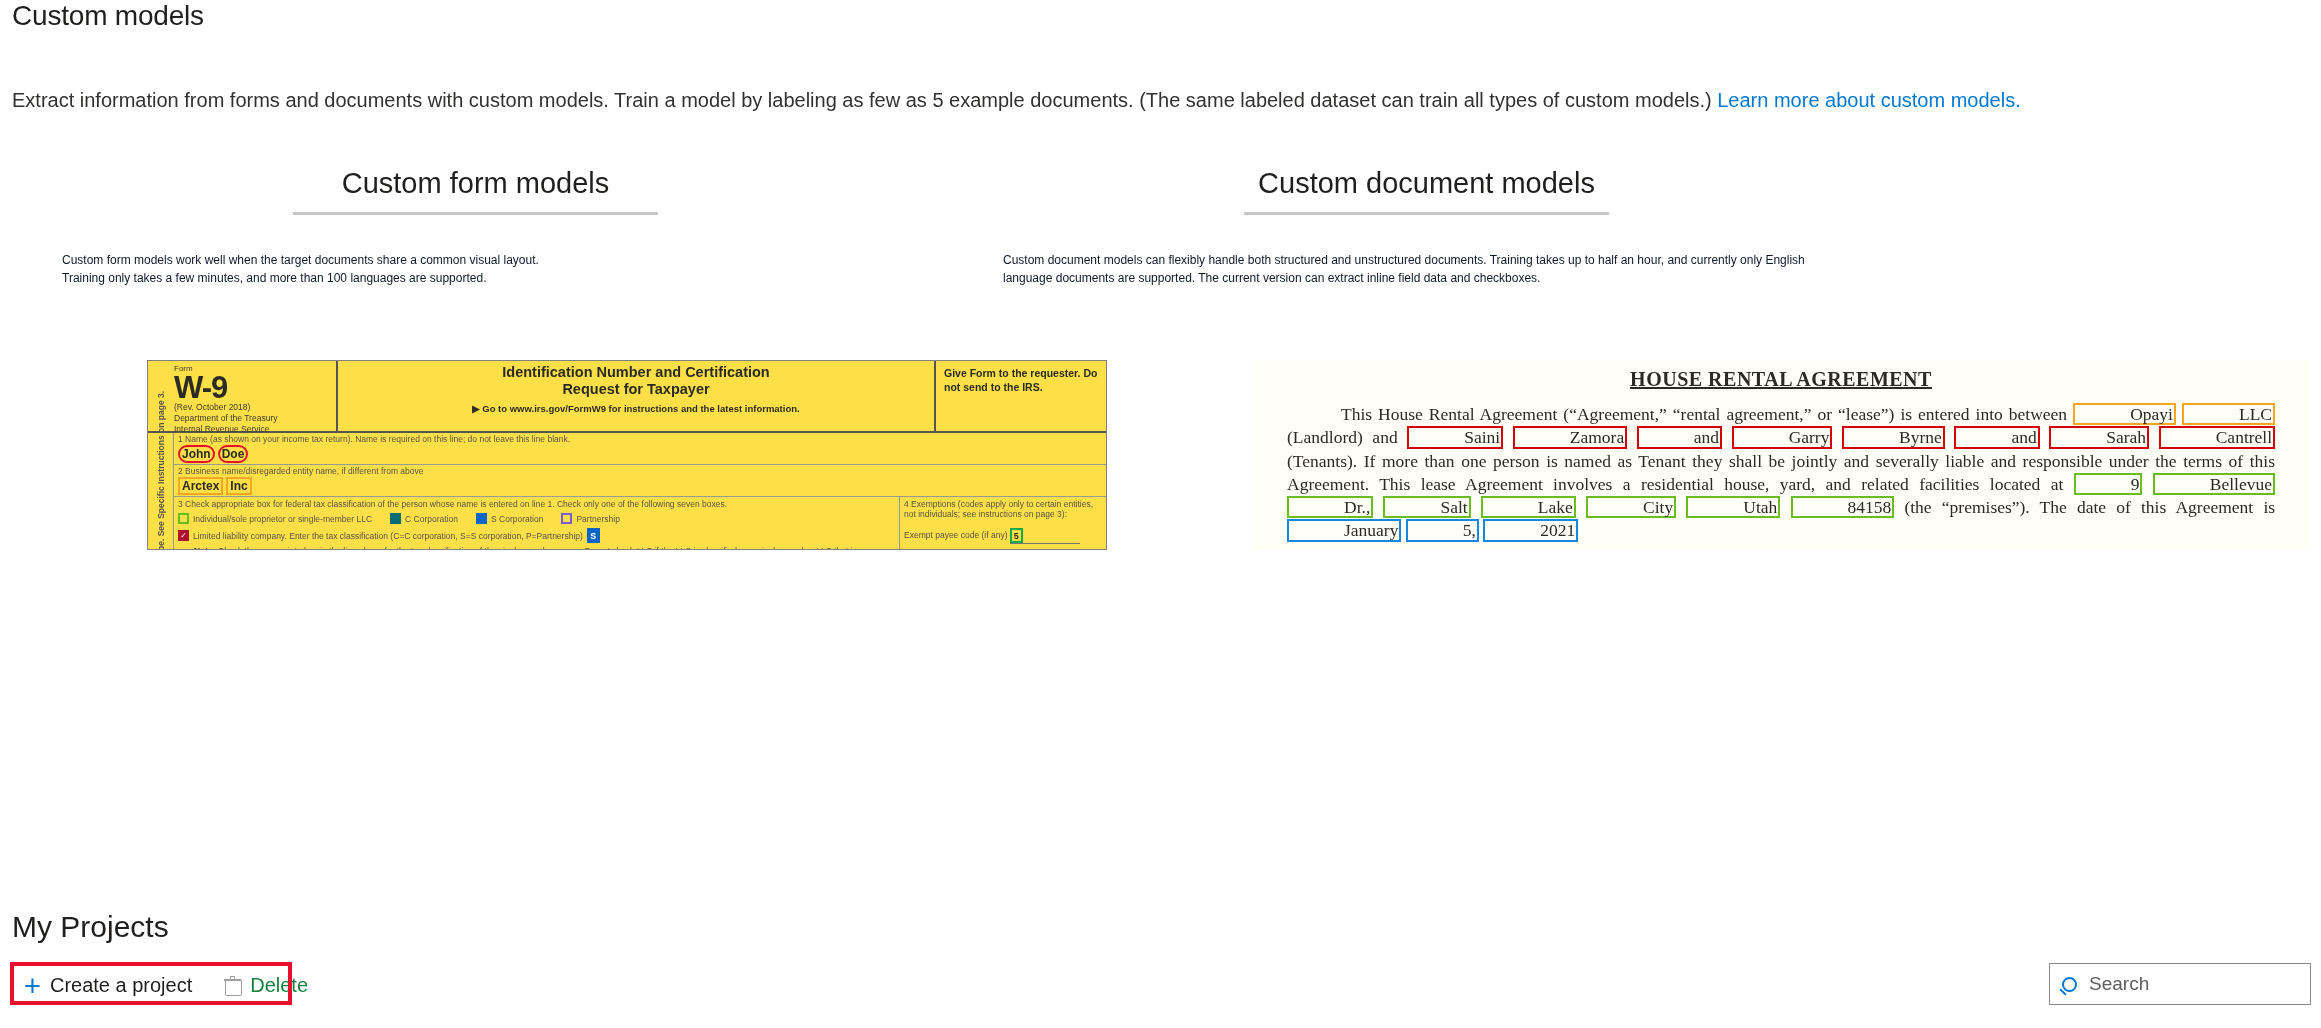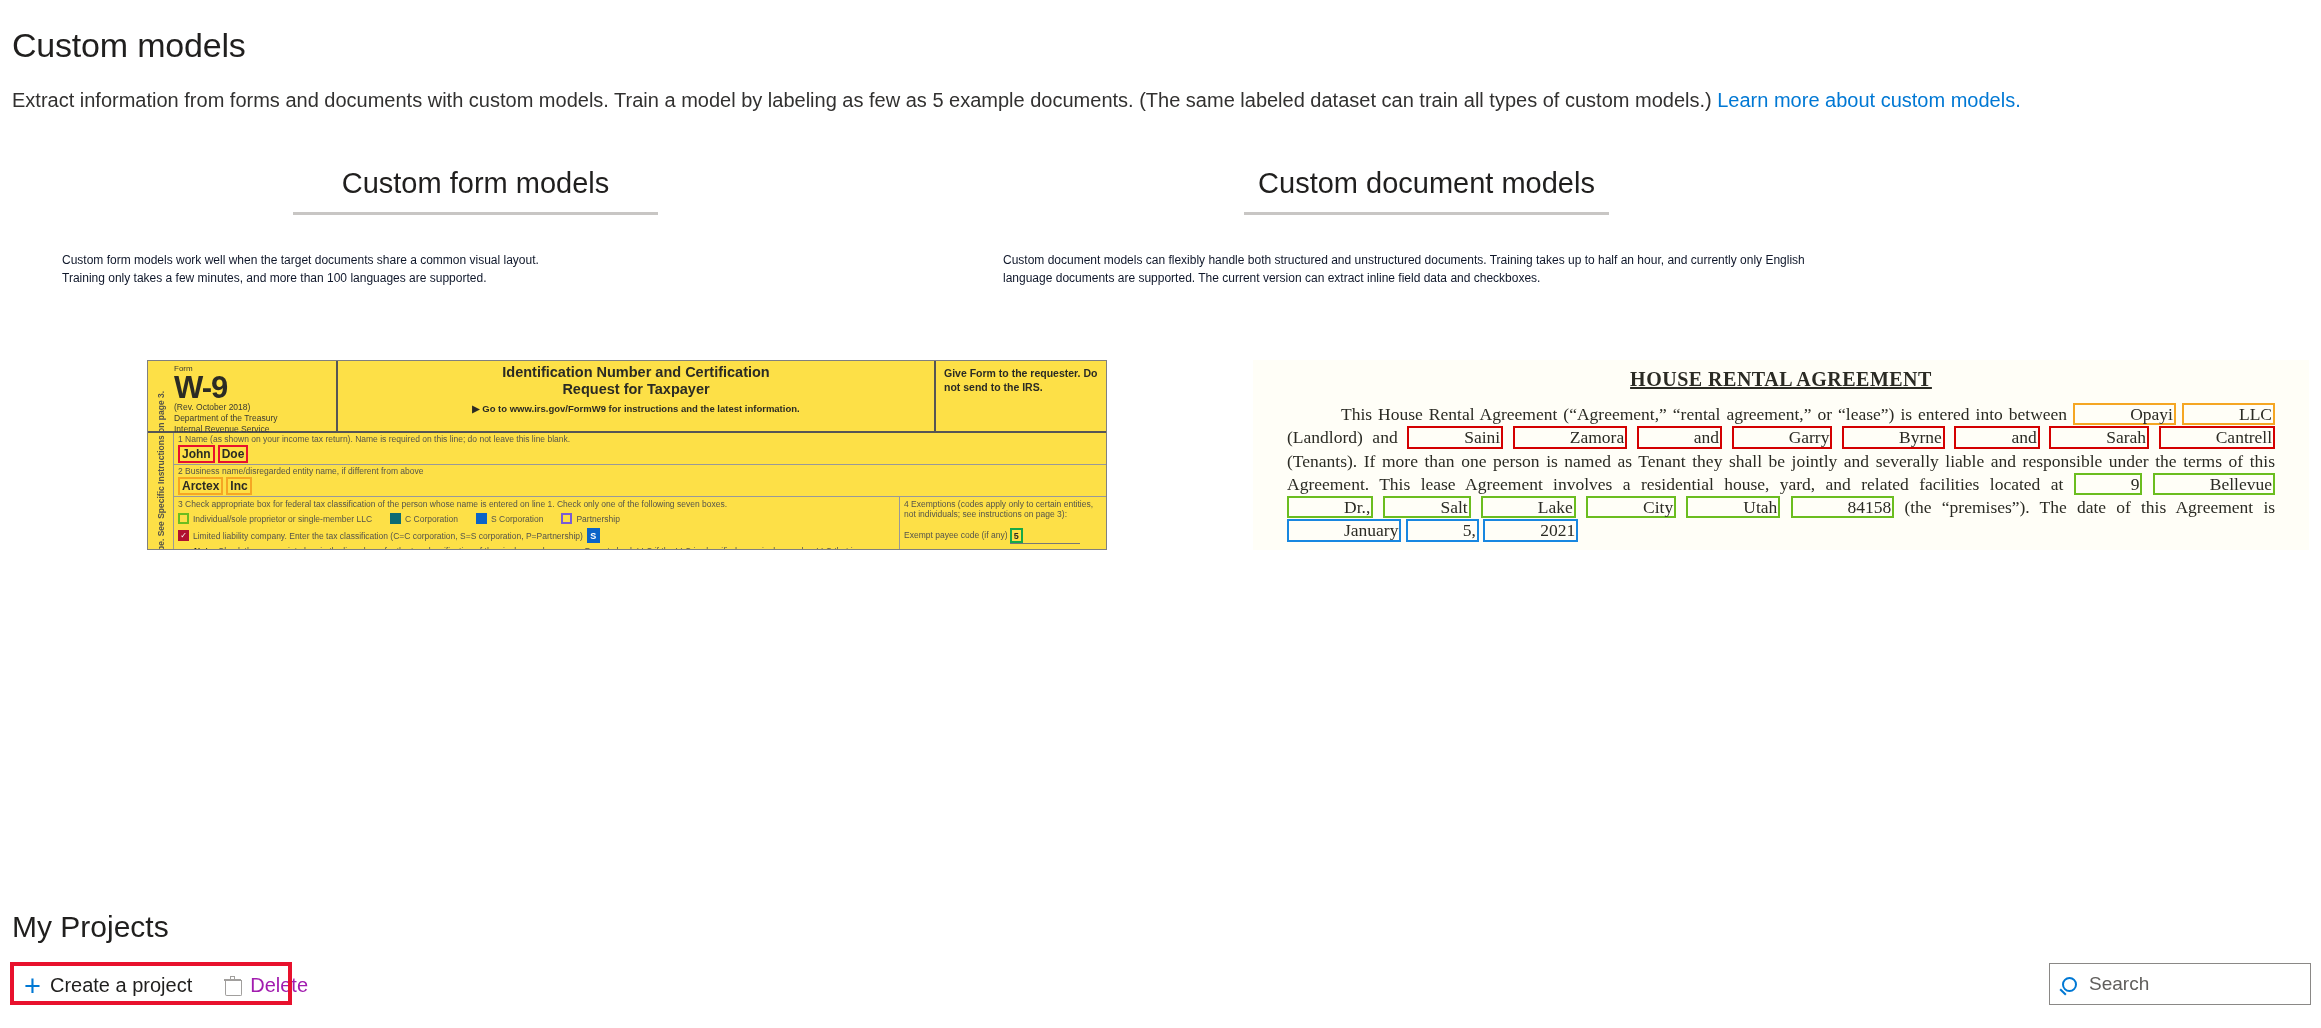--- a/index.html
+++ b/index.html
@@ -7,22 +7,22 @@
     margin: 0; padding: 0;
     width: 2321px; height: 1028px;
     background: #ffffff;
     font-family: "Liberation Sans", sans-serif;
     overflow: hidden;
   }
   .page { position: relative; width: 2321px; height: 1028px; background: #fff; }
 
   
   .page-title {
-    position: absolute; left: 12px; top: 26px;
-    font-size: 34px; font-weight: 400; color: #201f1e;
+    position: absolute; left: 12px; top: 0;
+    font-size: 28px; font-weight: 400; color: #201f1e;
     letter-spacing: -0.2px;
   }
   .page-desc {
     position: absolute; left: 12px; top: 87px;
     font-size: 20px; color: #323130; line-height: 1.3;
     white-space: nowrap;
   }
   .page-desc a { color: #0078d4; text-decoration: none; }
 
   
@@ -70,21 +70,21 @@
     white-space: nowrap; font-size: 8.5px; font-weight: 700; color: #55544a;
   }
   .w9-body { position: absolute; left: 26px; right: 0; top: 72px; bottom: 0; }
 
   .w9-row { border-bottom: 1px solid #999; padding: 1px 4px; }
   .w9-note { font-size: 8.5px; color: #55544a; }
   .w9-note b { color: #2b2b24; }
   .w9-val { font-size: 12px; font-weight: 700; color: #2b2b24; display: inline-block; }
 
   .tag { display: inline-block; padding: 0 2px; margin-right: 3px; border: 2px solid; background: transparent; }
-  .tag.red    { border-color: #e8112d; }
+  .tag.red    { border-color: #e8112d; border-radius: 9px; }
   .tag.orange { border-color: #f5a623; }
 
   .w9-split { display: flex; }
   .w9-c1 { flex: 1; border-right: 1px solid #999; padding: 2px 4px; }
   .w9-c2 { width: 206px; padding: 2px 4px; }
 
   .cbrow { display: flex; align-items: center; gap: 4px; margin-top: 4px; font-size: 8.5px; color:#55544a; }
   .cb { width: 11px; height: 11px; border: 2px solid; flex: 0 0 auto; }
   .cb.green  { border-color: #6bbd1f; }
   .cb.teal   { border-color: #0c6b73; background:#0c6b73; }
@@ -125,21 +125,21 @@
   .toolbar { position: absolute; left: 18px; top: 972px; display: flex; align-items: center; gap: 26px; }
   .create-btn {
     display: flex; align-items: center; gap: 9px;
     font-size: 20px; color: #201f1e; padding: 2px 6px; cursor: pointer;
   }
   .create-annot {
     position: absolute; left: 10px; top: 962px;
     width: 282px; height: 43px; border: 4px solid #e8112d; pointer-events: none;
   }
   .plus { color: #0078d4; font-size: 29px; line-height: 20px; font-weight: 300; }
-  .delete-btn { display: flex; align-items: center; gap: 9px; font-size: 20px; color: #a21caf; }
+  .delete-btn { display: flex; align-items: center; gap: 9px; font-size: 20px; color: #15803d; }
   .trash { display: inline-block; width: 17px; height: 19px; position: relative; }
   .trash::before {
     content: ""; position: absolute; left: 1px; top: 4px; width: 15px; height: 15px;
     border: 1.6px solid #a19f9d; border-top: none; border-radius: 0 0 2px 2px;
   }
   .trash::after {
     content: ""; position: absolute; left: 0; top: 3px; width: 17px; height: 1.6px;
     background: #a19f9d;
   }
   .trash i { position: absolute; left: 6px; top: 0; width: 5px; height: 3px; border: 1.6px solid #a19f9d; border-bottom: none; }

